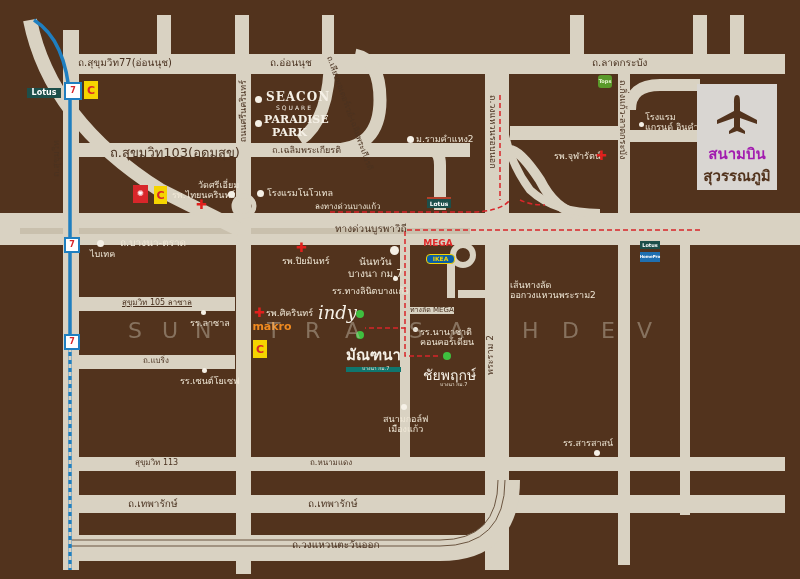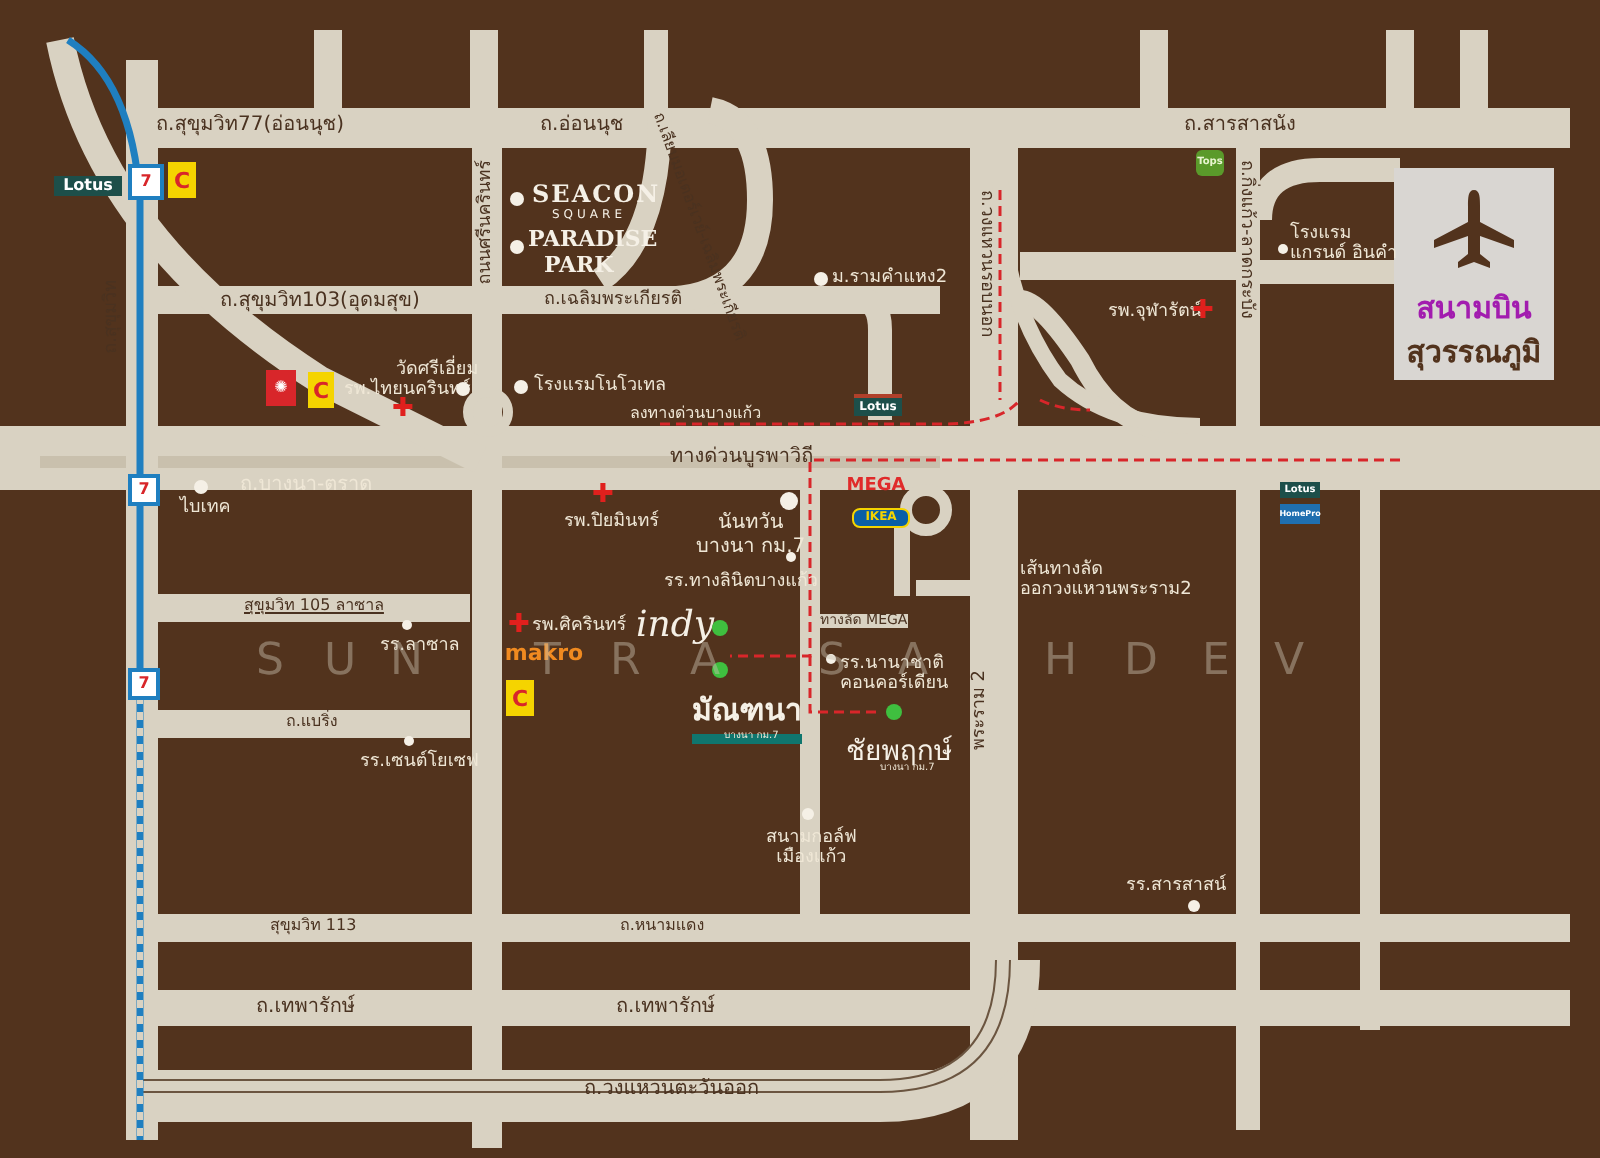--- a/index.html
+++ b/index.html
@@ -88,22 +88,22 @@
   </div>
 
   <svg width="800" height="579" style="pointer-events:none;">
     <g fill="#52331d" transform="translate(737 115)">
       <path d="M0 -20 C3 -20 3 -16 3 -12 L3 -4 L20 5 L20 9 L3 3 L3 12 L8 16 L8 19 L0 16 L-8 19 L-8 16 L-3 12 L-3 3 L-20 9 L-20 5 L-3 -4 L-3 -12 C-3 -16 -3 -20 0 -20 Z"></path>
     </g>
   </svg>
 
   <div class="lbl" style="left:78px;top:58px;">ถ.สุขุมวิท77(อ่อนนุช)</div>
   <div class="lbl" style="left:270px;top:58px;">ถ.อ่อนนุช</div>
-  <div class="lbl" style="left:592px;top:58px;">ถ.สารสาสนัง</div>
-  <div class="lbl" style="left:110px;top:146px;font-size:10px;">ถ.สุขุมวิท103(อุดมสุข)</div>
+  <div class="lbl" style="left:592px;top:58px;">ถ.ลาดกระบัง</div>
+  <div class="lbl" style="left:110px;top:146px;font-size:13px;">ถ.สุขุมวิท103(อุดมสุข)</div>
   <div class="lbl" style="left:272px;top:146px;font-size:9px;">ถ.เฉลิมพระเกียรติ</div>
   <div class="vlbl" style="left:52px;top:140px;transform:rotate(180deg);">ถ.สุขุมวิท</div>
   <div class="vlbl" style="left:239px;top:80px;transform:rotate(180deg);">ถนนศรีนครินทร์</div>
   <div class="vlbl" style="left:618px;top:80px;">ถ.กิ่งแก้ว-ลาดกระบัง</div>
   <div class="vlbl" style="left:325px;top:58px;font-size:8px;transform:rotate(-20deg);transform-origin:top left;">ถ.เลียบมอเตอร์เวย์-เฉลิมพระเกียรติ</div>
   <div class="vlbl" style="left:488px;top:95px;">ถ.วงแหวนรอบนอก</div>
   <div class="lbl" style="left:335px;top:224px;">ทางด่วนบูรพาวิถี</div>
   <div class="lbl" style="left:315px;top:203px;font-size:8px;color:#efe7d6;">ลงทางด่วนบางแก้ว</div>
   <div class="lblw" style="left:120px;top:237px;font-size:10px;">ถ.บางนา-ตราด</div>
   <div class="lbl" style="left:122px;top:299px;font-size:8px;text-decoration:underline;">สุขุมวิท 105 ลาซาล</div>

